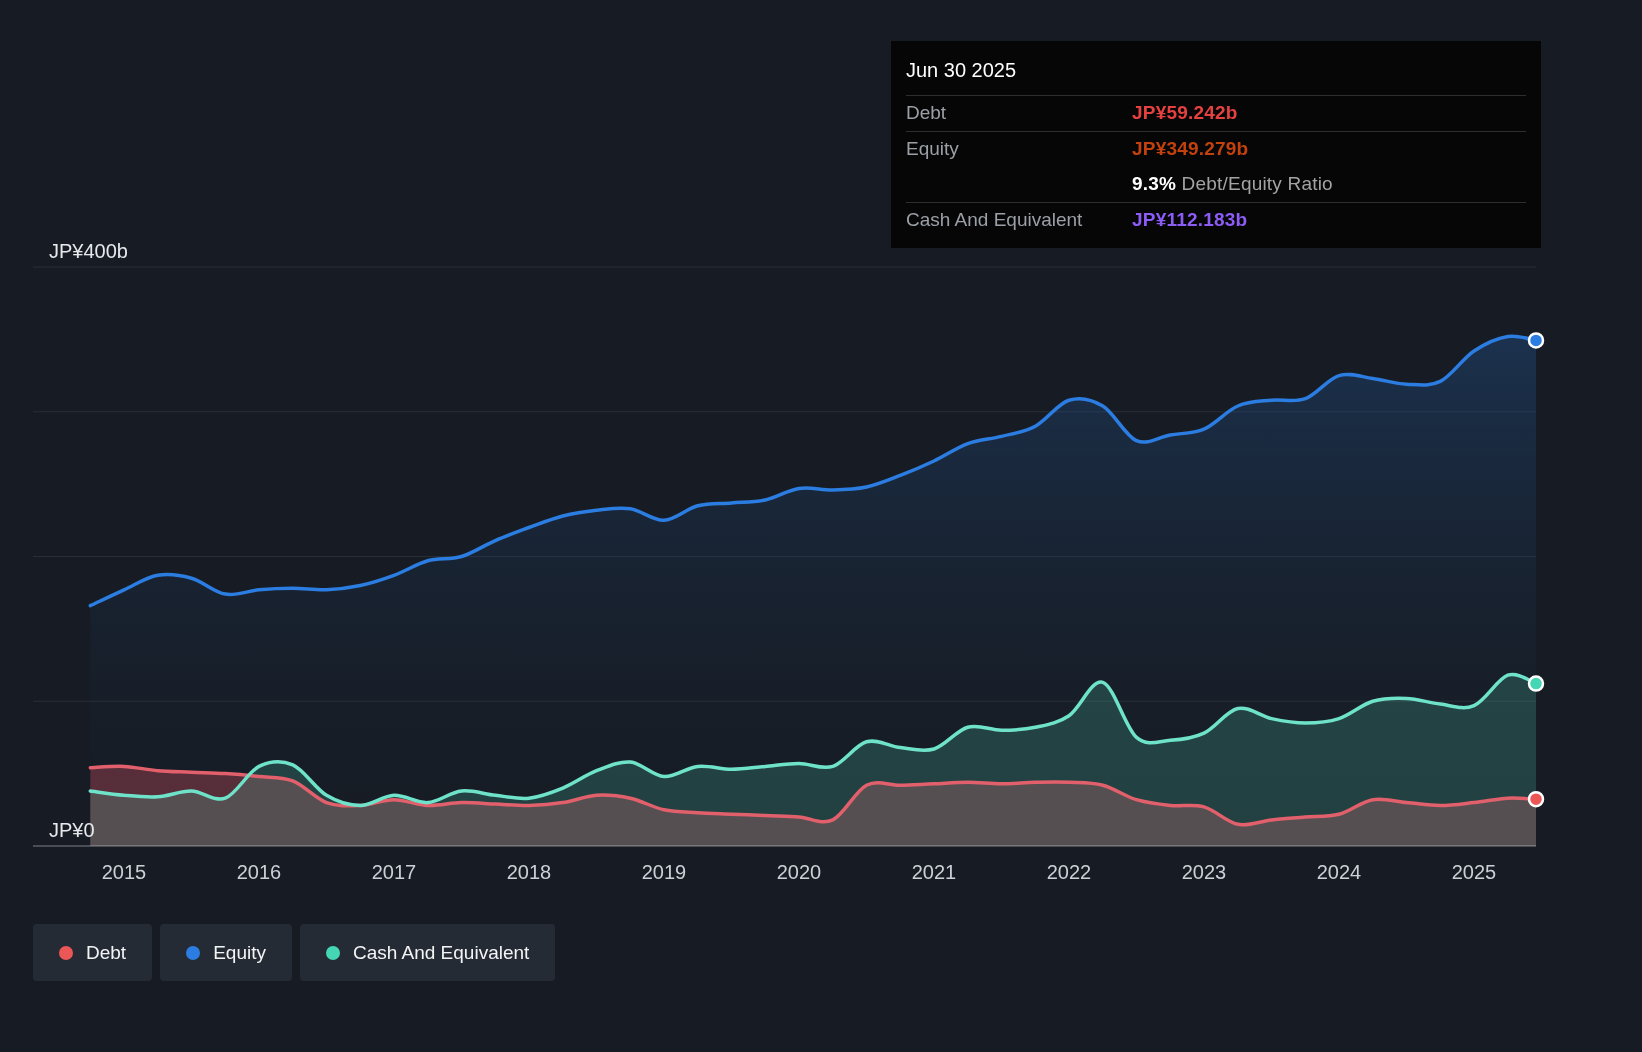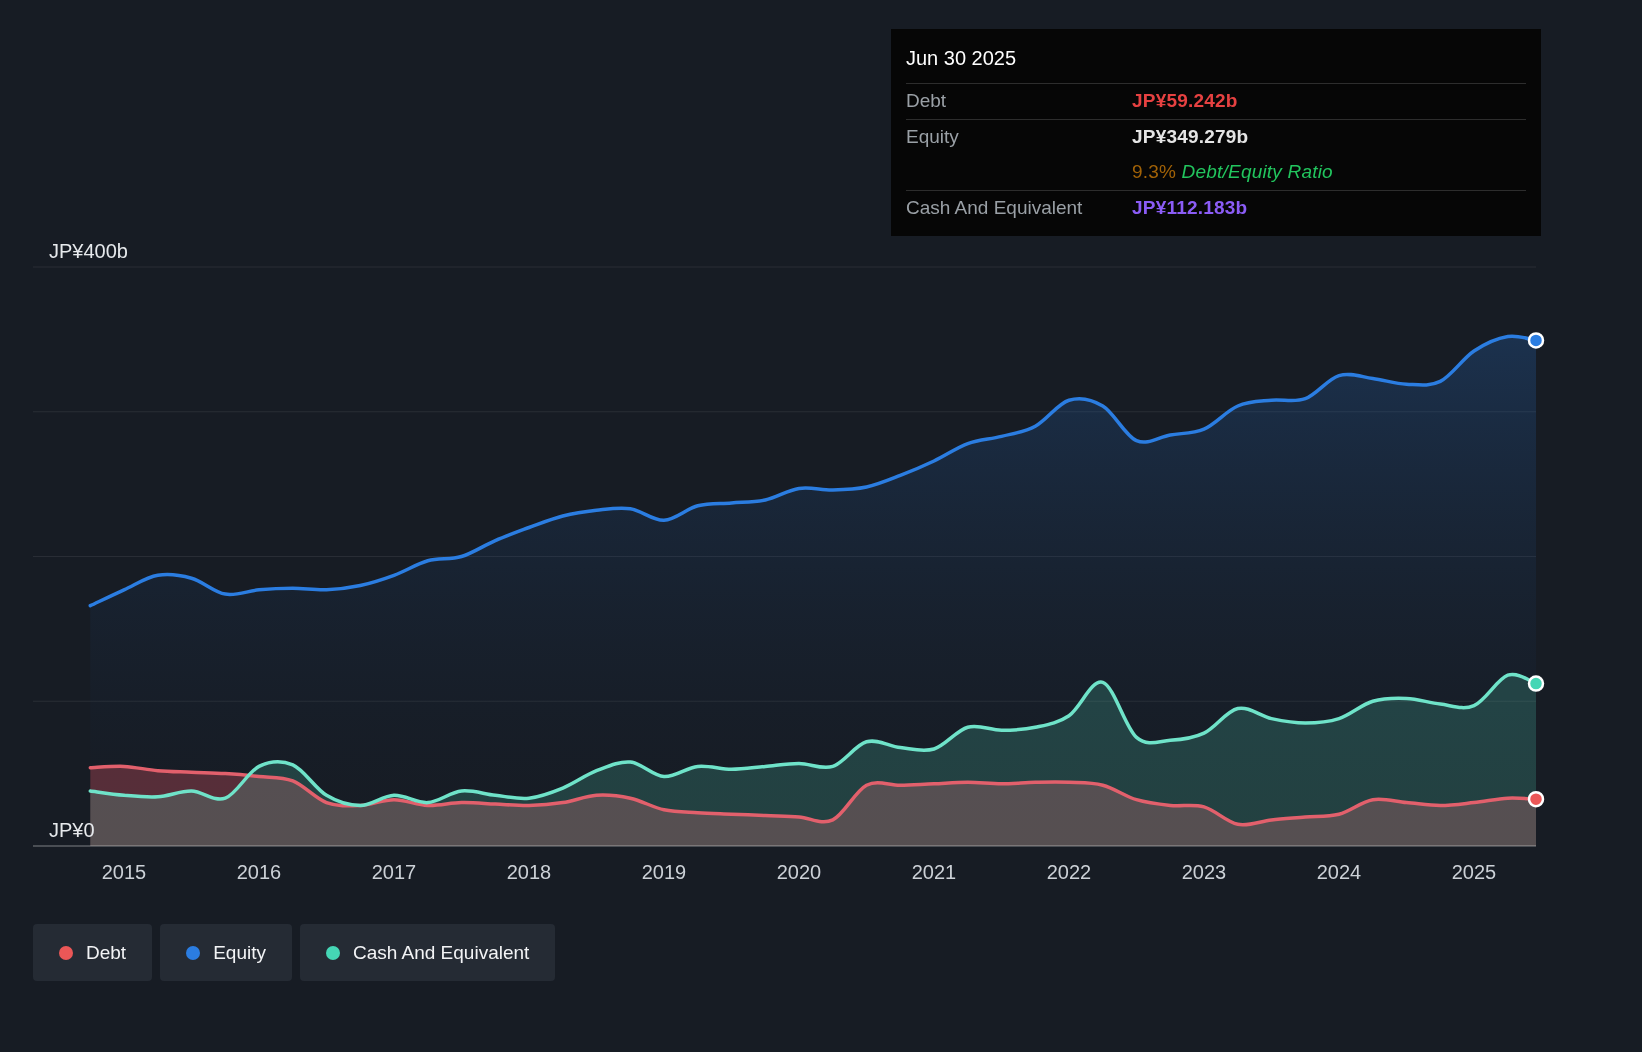--- a/index.html
+++ b/index.html
@@ -9,31 +9,31 @@
     overflow:hidden;
     font-family:"Liberation Sans","DejaVu Sans",sans-serif;
     position:relative;
   }
   #chart-svg { position:absolute; left:0; top:0; display:block; }
   #chart-svg text { font-family:"Liberation Sans","DejaVu Sans",sans-serif; }
   .axis-label-x { fill:#ccd1d7; font-size:20px; }
   .axis-label-y { fill:#e6e9ec; font-size:20px; }
 
   .tooltip {
-    position:absolute; left:891px; top:29px; width:650px;
+    position:absolute; left:891px; top:41px; width:650px;
     background:#060606; padding:8px 15px 10px;
     z-index:5;
   }
   .tt-title { color:#ffffff; font-size:20px; padding:10px 0 13px; }
   .tt-row { display:flex; align-items:baseline; padding:6px 0 7px; font-size:19px; }
   .tt-row.bt { border-top:1px solid #2d2d2d; }
   .tt-label { width:226px; color:#9aa0a6; flex-shrink:0; font-weight:400; }
   .tt-value { font-weight:700; letter-spacing:0.2px; }
-  .tt-value b { color:#a16207; font-weight:400; }
-  .tt-ratio-rest { color:#22c55e; font-weight:400;font-style:italic; }
+  .tt-value b { color:#ffffff; font-weight:700; }
+  .tt-ratio-rest { color:#a3a3a3; font-weight:400; }
 
   .legend { position:absolute; left:33px; top:924px; display:flex; gap:8px; z-index:5; }
   .pill {
     height:57px; background:#252b34; border-radius:4px;
     display:flex; align-items:center; padding:0 26px; gap:13px;
     cursor:pointer;
   }
   .dot { width:14px; height:14px; border-radius:50%; flex-shrink:0; }
   .plabel { color:#f3f4f6; font-size:19px; }
 </style>
@@ -79,21 +79,21 @@
 <div class="tooltip">
   <div class="tt-title">Jun 30 2025</div>
 
   <div class="tt-row bt">
     <span class="tt-label">Debt</span>
     <span class="tt-value" style="color: rgb(230, 65, 65);">JP¥59.242b</span>
   </div>
 
   <div class="tt-row bt">
     <span class="tt-label">Equity</span>
-    <span class="tt-value" style="color: #e5e5e5;">JP¥349.279b</span>
+    <span class="tt-value" style="color: #c2410c;">JP¥349.279b</span>
   </div>
 
   <div class="tt-row">
     <span class="tt-label"></span>
     <span class="tt-value"><b>9.3%</b>&nbsp;<span class="tt-ratio-rest">Debt/Equity Ratio</span></span>
   </div>
 
   <div class="tt-row bt">
     <span class="tt-label">Cash And Equivalent</span>
     <span class="tt-value" style="color: #8b5cf6;">JP¥112.183b</span>

